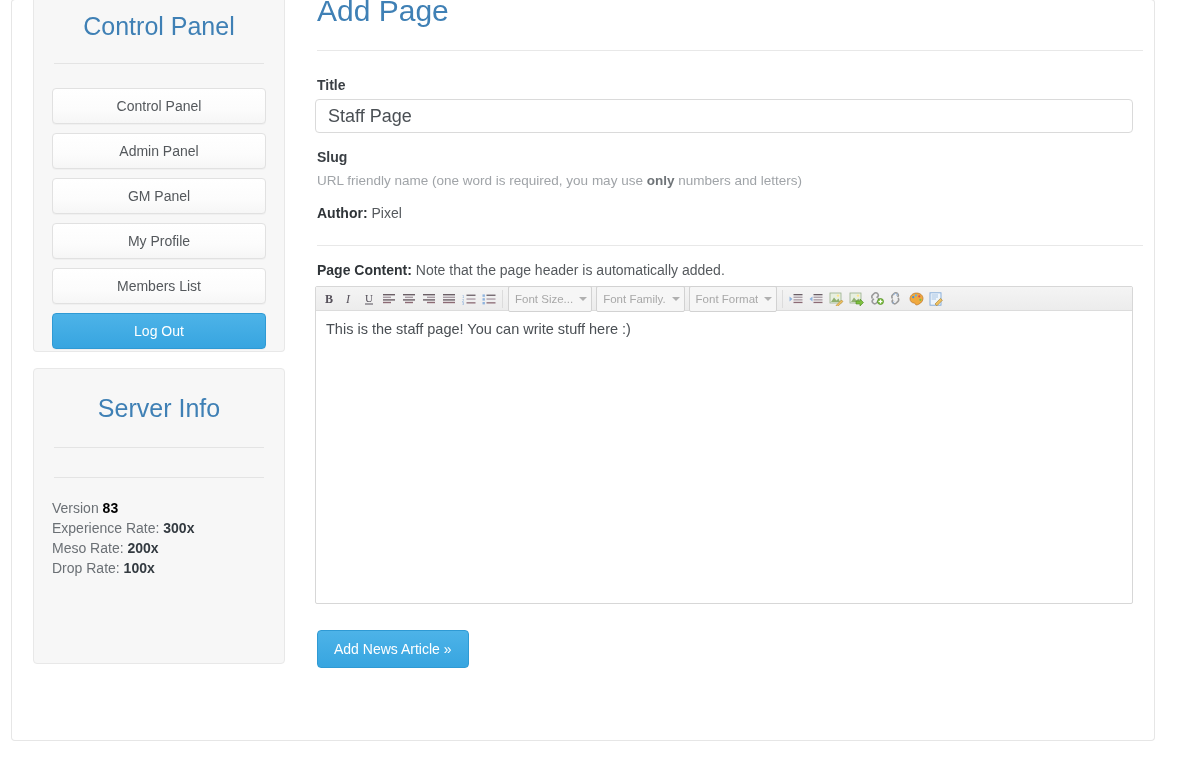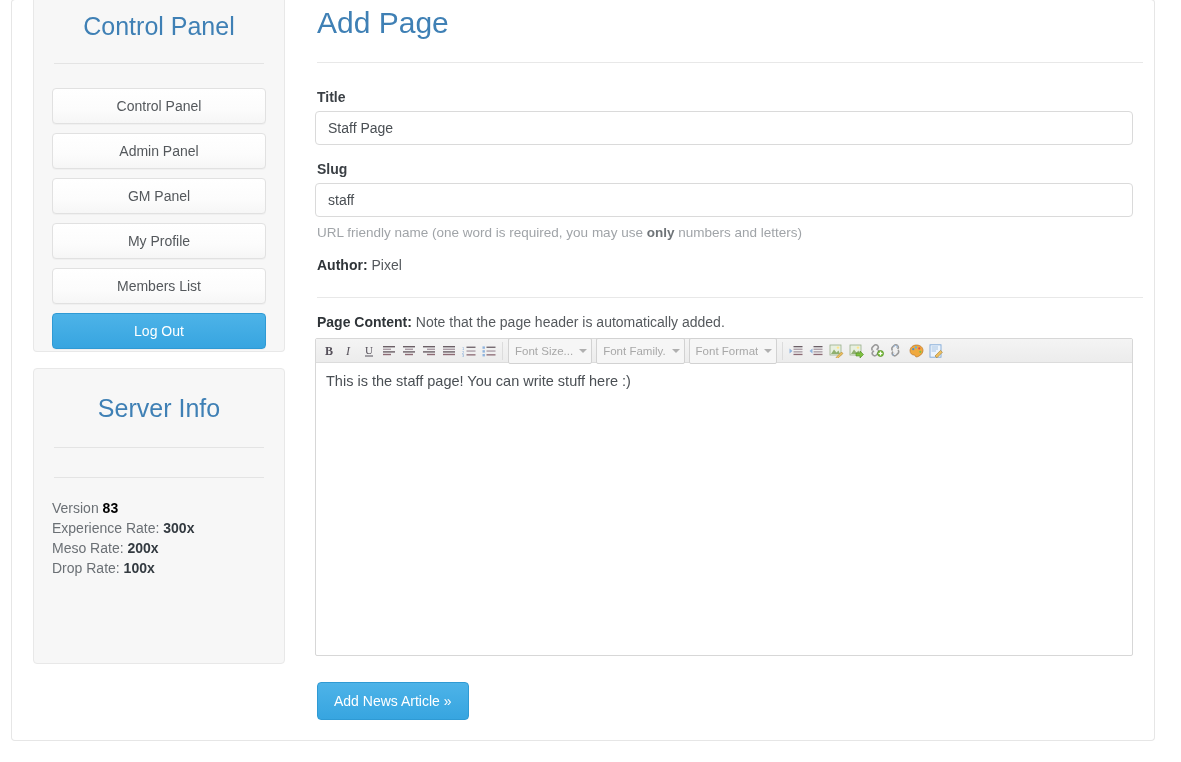--- a/index.html
+++ b/index.html
@@ -90,21 +90,21 @@
     white-space: nowrap;
   }
   .info-line b { color: #333a40; font-weight: bold; }
   .info-line .ver { color: #000000; font-weight: bold; }
   .info-gap { height: 29px; }
   .info-sep { height: 1px; background: #e4e4e4; margin: 0 2px; }
 
   
   #main {
     position: absolute;
-    left: 303px; top: 12px;
+    left: 303px; top: 0;
     width: 830px;
   }
 
   .page-title {
     color: #3f80b5;
     font-size: 30px;
     font-weight: normal;
     margin: 0;
     padding: 0 0 0 2px;
     line-height: 34px;
@@ -125,21 +125,21 @@
     margin: 0 0 6px 2px;
     display: block;
   }
   .field-label.first { margin-top: 26px; }
 
   .text-input {
     display: block;
     width: 818px;
     height: 34px;
     padding: 6px 12px;
-    font-size: 14px;
+    font-size: 18px;
     color: #4a4f54;
     font-family: "Liberation Sans", sans-serif;
     background: #ffffff;
     border: 1px solid #dadada;
     border-radius: 4px;
     outline: none;
   }
 
   .help-text {
     font-size: 13.5px;
@@ -299,21 +299,20 @@
 
     <h1 class="page-title">Add Page</h1>
     <div class="title-rule"></div>
 
     
     <label class="field-label first">Title</label>
     <input class="text-input" type="text" value="Staff Page" style="">
 
     
     <label class="field-label" style="margin-top:16px;">Slug</label>
-    <input class="text-input" type="text" value="staff" style="">
 
     <div class="help-text"><span>URL friendly name (one word is required, you may use </span><b>only</b><span> numbers and letters)</span></div>
 
     
     <div class="author-line"><b>Author:</b>
       <span>Pixel</span>
     </div>
 
     <div class="mid-rule"></div>
 

